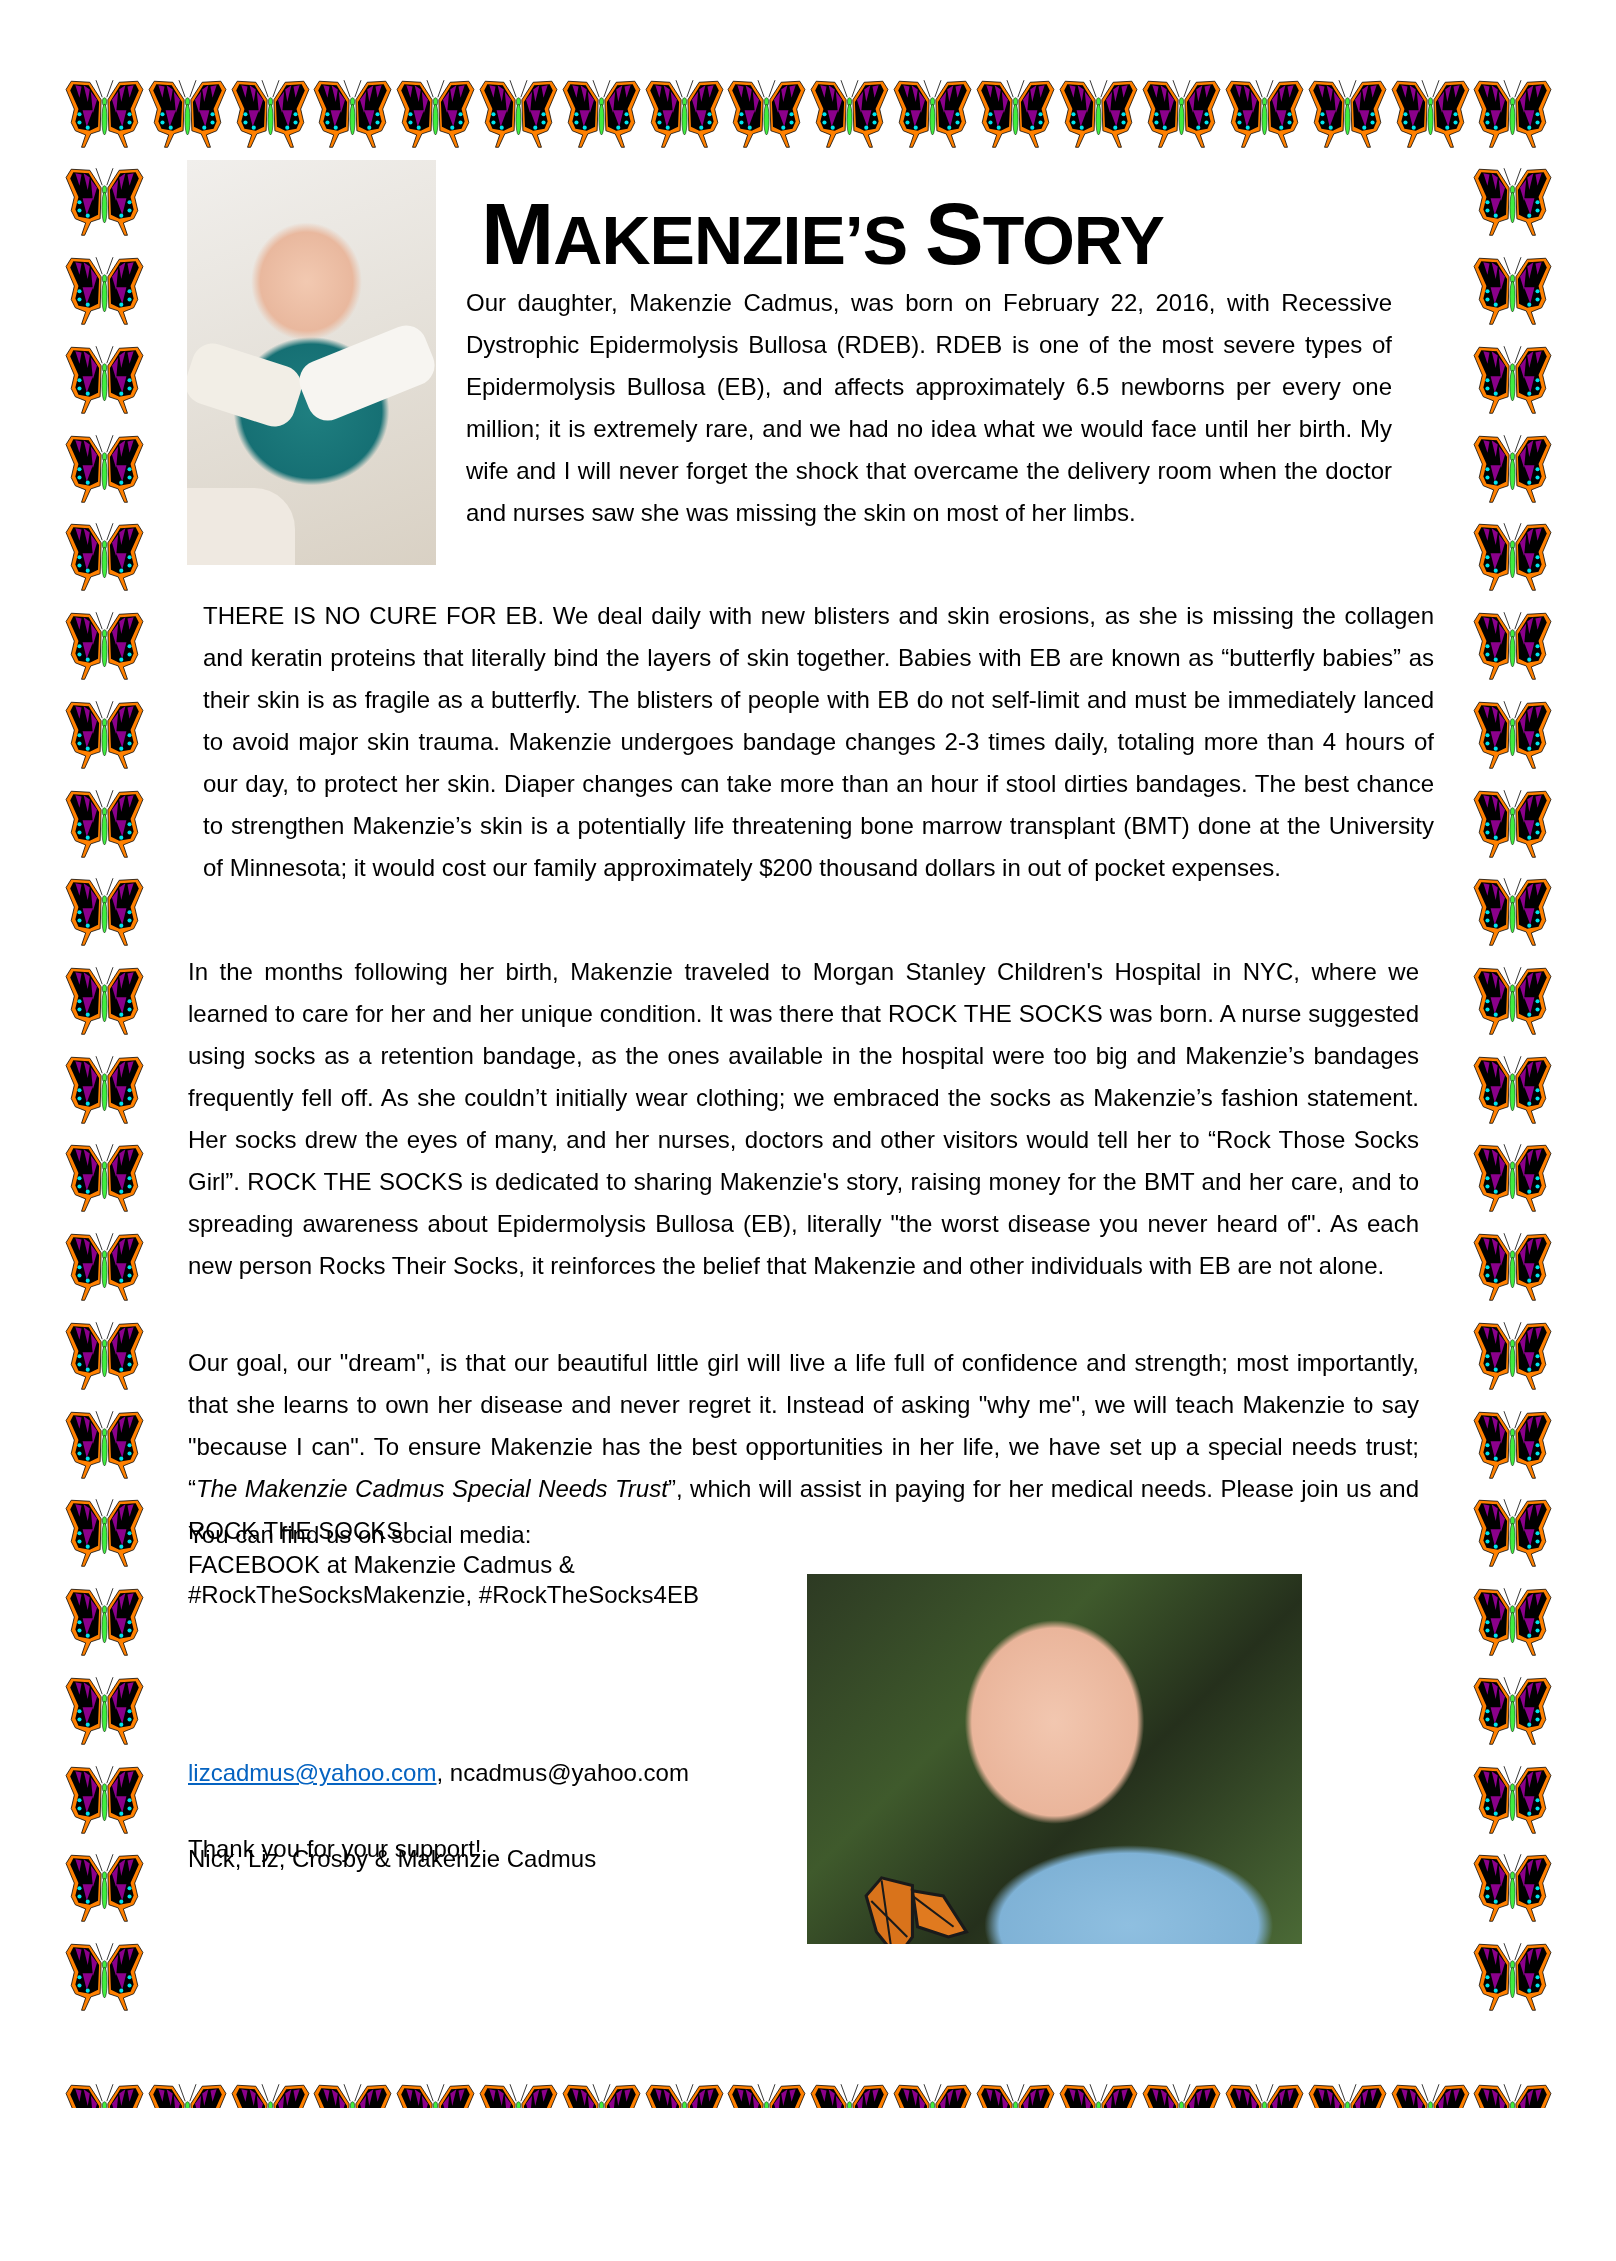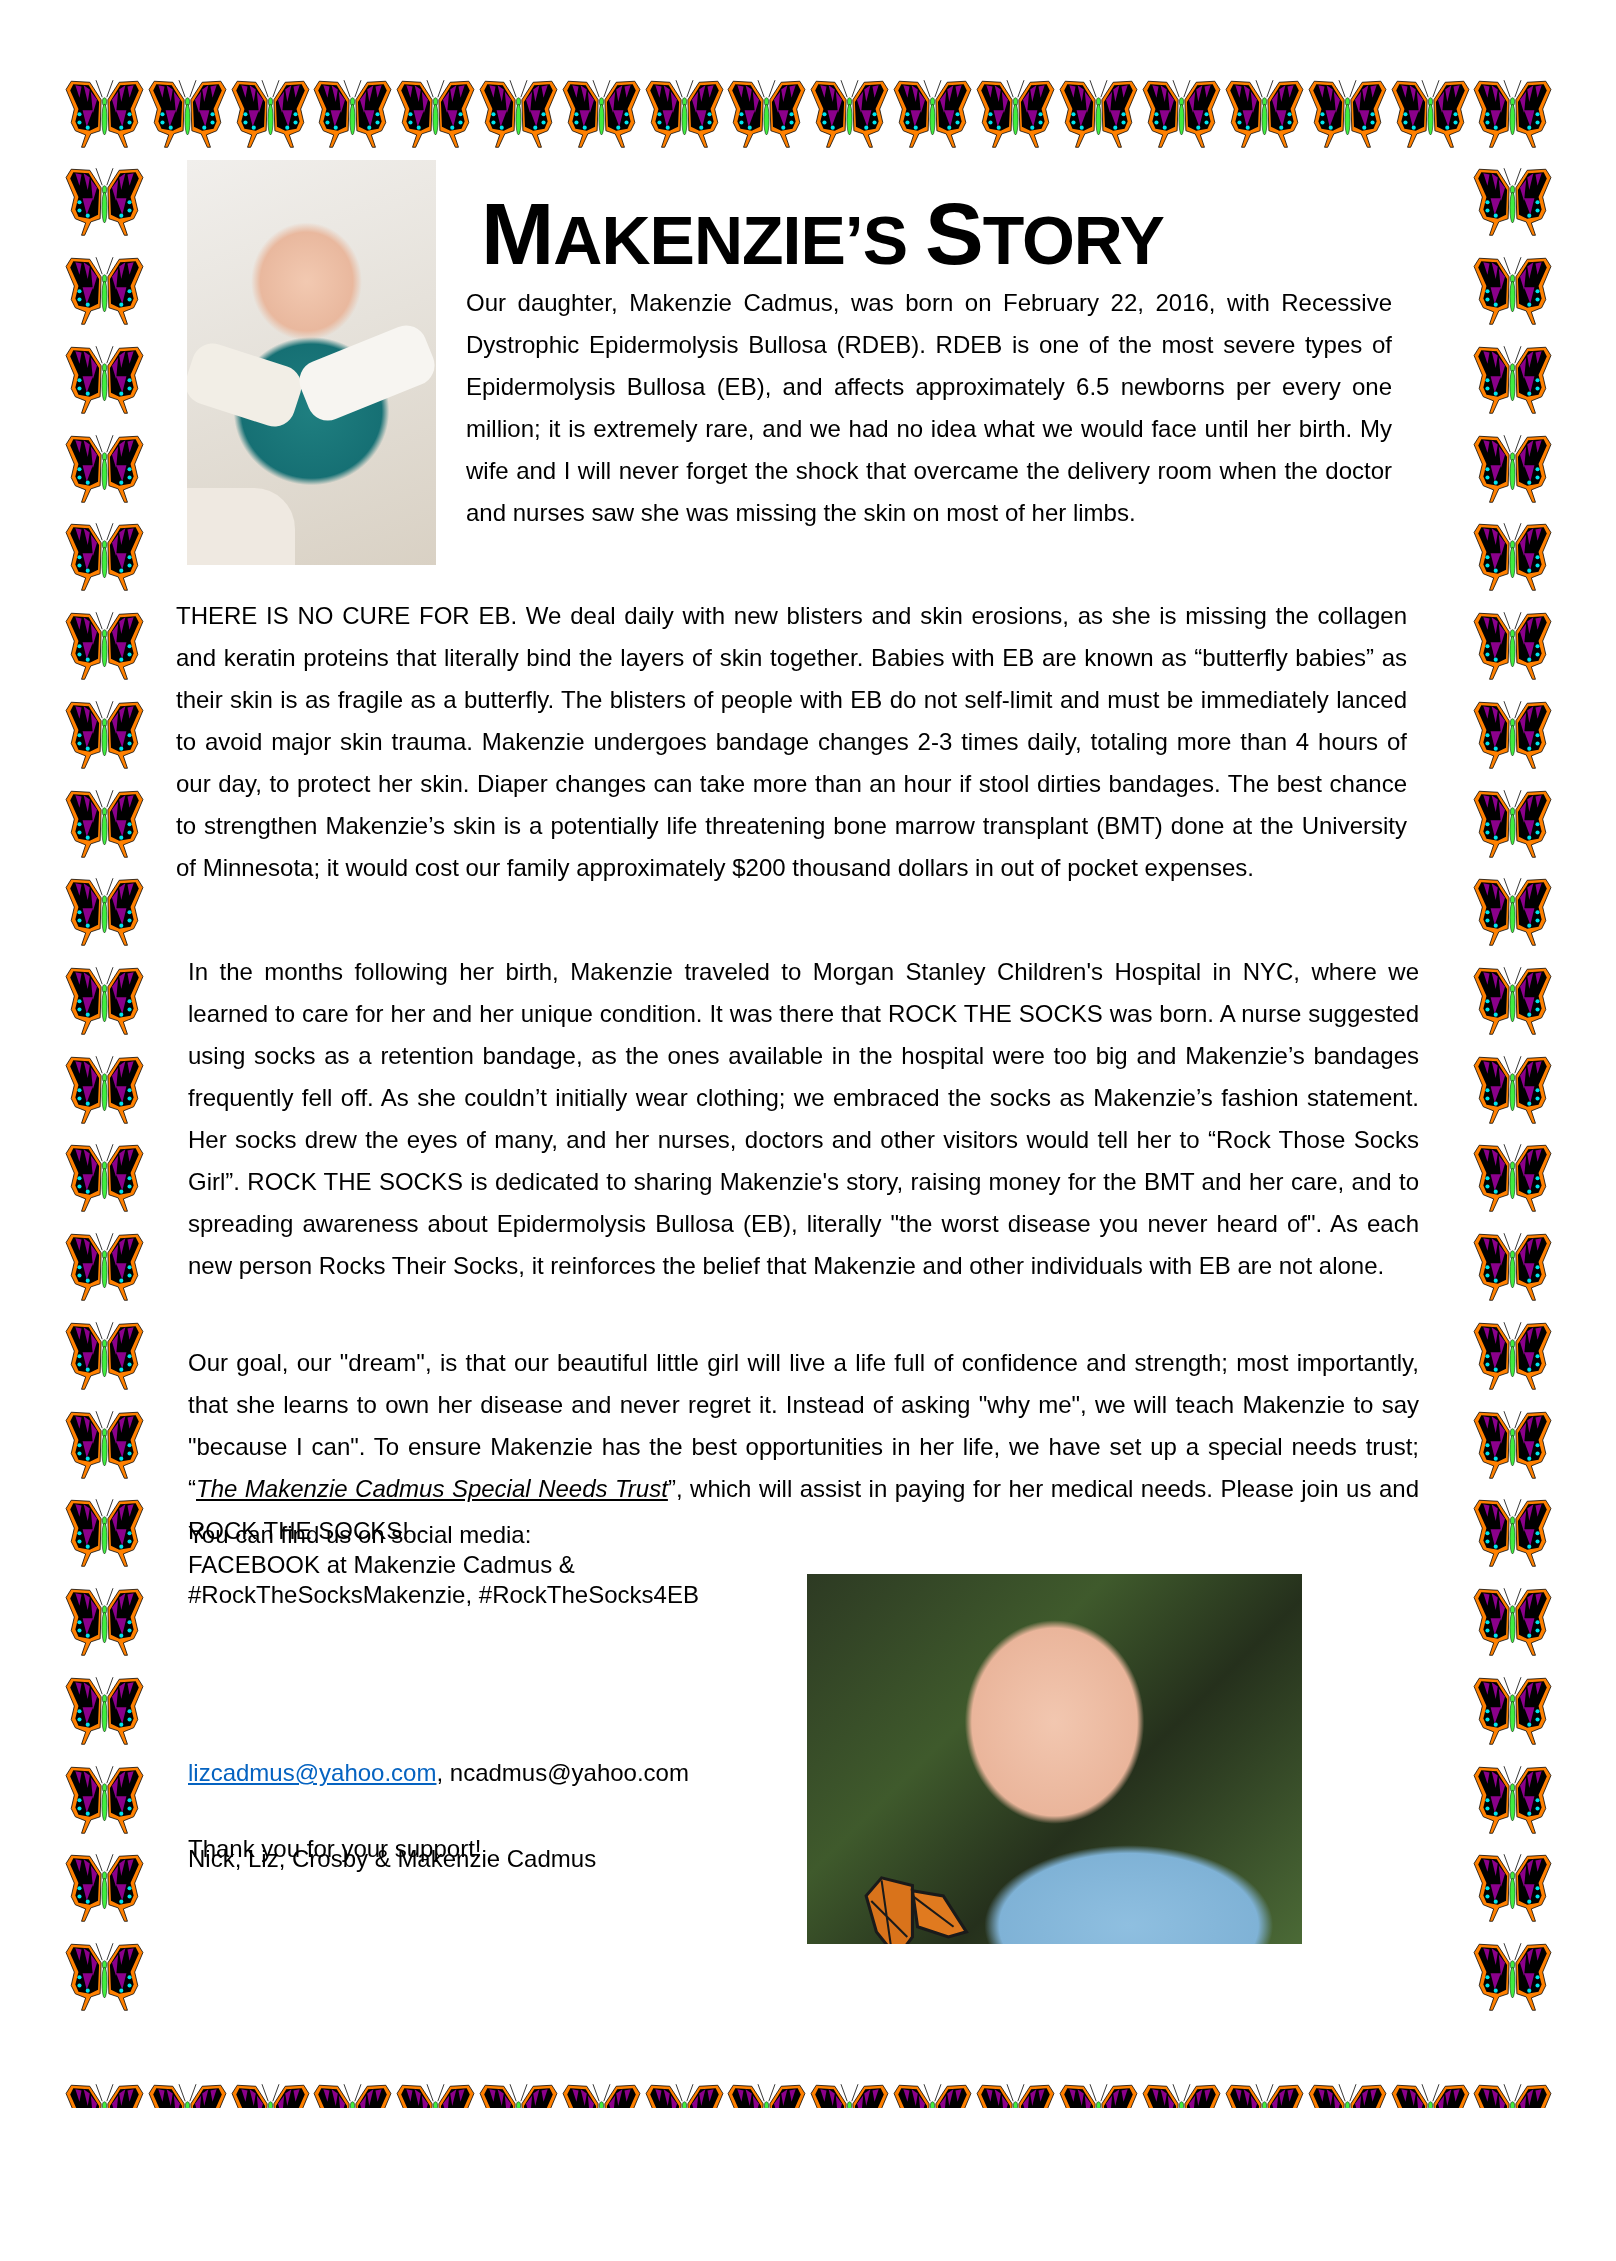--- a/index.html
+++ b/index.html
@@ -23,24 +23,24 @@
     background:
       radial-gradient(ellipse 118px 134px at 50% 40%, #f2c7b0 0%, #eab59b 70%, rgba(234,181,155,0) 76%),
       radial-gradient(ellipse 185px 103px at 65% 95%, #8fbfe0 0%, #7fb2d6 70%, rgba(127,178,214,0) 78%),
       linear-gradient(135deg, #2d3a23 0%, #3f5a2c 35%, #25301c 60%, #4b6a36 100%); }
   #photo2 .mbfly { position:absolute; left: 54px; top: 301px; width: 108px; height: 88px; }
 
   .title { position: absolute; left: 466px; top: 175px; font-weight: bold; font-size: 88px; line-height: 1; letter-spacing: -1px; white-space: nowrap; }
   .title .sc { font-size: 68px; }
   .para { position: absolute; font-size: 24px; line-height: 42px; text-align: justify; margin: 0; }
   #p1 { left: 466px; top: 282px; width: 926px; }
-  #p2 { left: 176px; top: 595px; width: 1231px; }
+  #p2 { left: 203px; top: 595px; width: 1231px; }
   #p3 { left: 188px; top: 951px; width: 1231px; }
   #p4 { left: 188px; top: 1342px; width: 1231px; }
-  .para .trust { font-style: italic; text-decoration: underline; }
+  .para .trust { font-style: italic; }
   .contact { position: absolute; left: 188px; font-size: 24px; line-height: 30px; white-space: nowrap; }
   #social { top: 1520px; }
   #contact { top: 1758px; }
   #thanks { top: 1834px; }
   #signoff { top: 1844px; }
   .link { color: #0563c1; text-decoration: underline; }
 </style>
 </head>
 <body>
 

